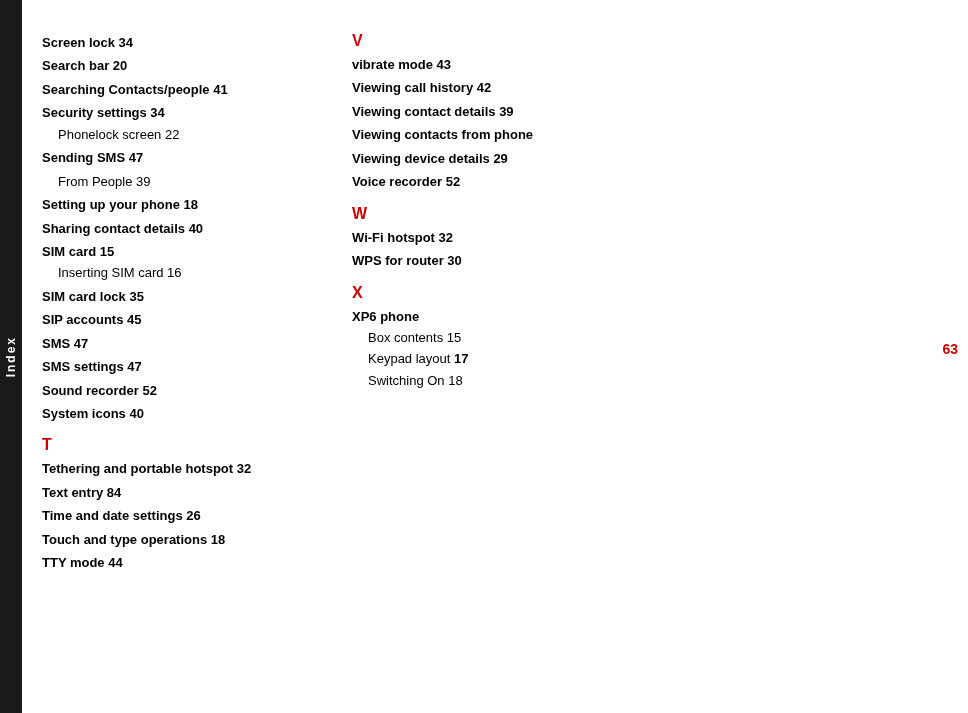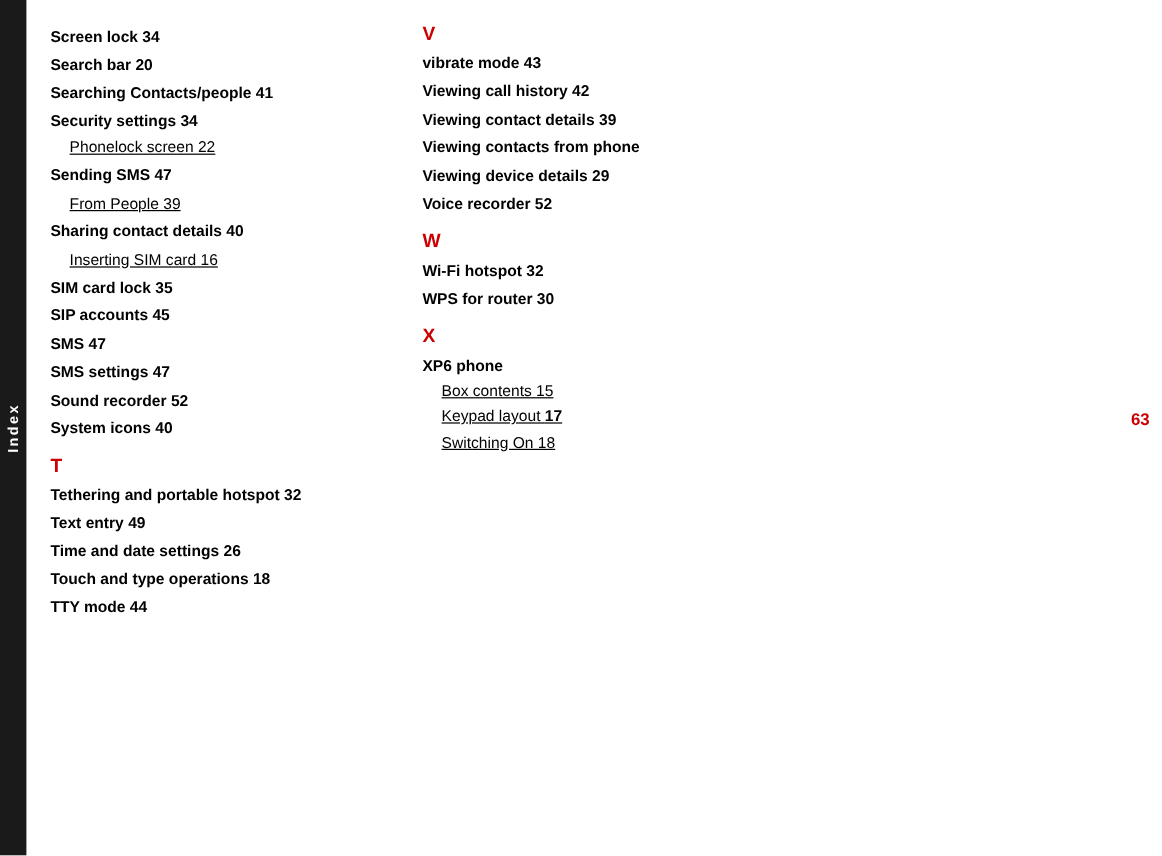--- a/index.html
+++ b/index.html
@@ -29,21 +29,21 @@
       color: #ffffff;
       font-size: 12px;
       font-weight: bold;
       writing-mode: vertical-rl;
       transform: rotate(180deg);
       letter-spacing: 2px;
     }
 
     .main-content {
       flex: 1;
-      padding: 20px 20px 20px 20px;
+      padding: 32px 20px 20px 20px;
       display: flex;
       gap: 30px;
       position: relative;
     }
 
     .left-column {
       width: 280px;
       flex-shrink: 0;
     }
 
@@ -82,21 +82,20 @@
       display: block;
       line-height: 1.65;
     }
 
     .bold {
       font-weight: bold;
     }
 
     .normal {
       font-weight: normal;
-      text-decoration: underline;
     }
 
     .indented {
       padding-left: 16px;
     }
   </style>
 </head>
 <body>
 
 <div class="sidebar">
@@ -120,23 +119,27 @@
       <span class="entry-line bold">Security settings  34</span>
       <span class="entry-line indented normal">Phonelock screen  22</span>
     </div>
     <div class="index-entry">
       <span class="entry-line bold">Sending SMS  47</span>
     </div>
     <div class="index-entry">
       <span class="entry-line indented normal">From People  39</span>
     </div>
     <div class="index-entry">
+      <span class="entry-line bold">Setting up your phone  18</span>
+    </div>
+    <div class="index-entry">
       <span class="entry-line bold">Sharing contact details  40</span>
     </div>
     <div class="index-entry">
+      <span class="entry-line bold">SIM card  15</span>
       <span class="entry-line indented normal">Inserting SIM card  16</span>
     </div>
     <div class="index-entry">
       <span class="entry-line bold">SIM card lock  35</span>
     </div>
     <div class="index-entry">
       <span class="entry-line bold">SIP accounts  45</span>
     </div>
     <div class="index-entry">
       <span class="entry-line bold">SMS  47</span>
@@ -150,21 +153,21 @@
     <div class="index-entry">
       <span class="entry-line bold">System icons  40</span>
     </div>
 
     <span class="section-letter">T</span>
 
     <div class="index-entry">
       <span class="entry-line bold">Tethering and portable hotspot  32</span>
     </div>
     <div class="index-entry">
-      <span class="entry-line bold">Text entry  49</span>
+      <span class="entry-line bold">Text entry  84</span>
     </div>
     <div class="index-entry">
       <span class="entry-line bold">Time and date settings  26</span>
     </div>
     <div class="index-entry">
       <span class="entry-line bold">Touch and type operations  18</span>
     </div>
     <div class="index-entry">
       <span class="entry-line bold">TTY mode  44</span>
     </div>

